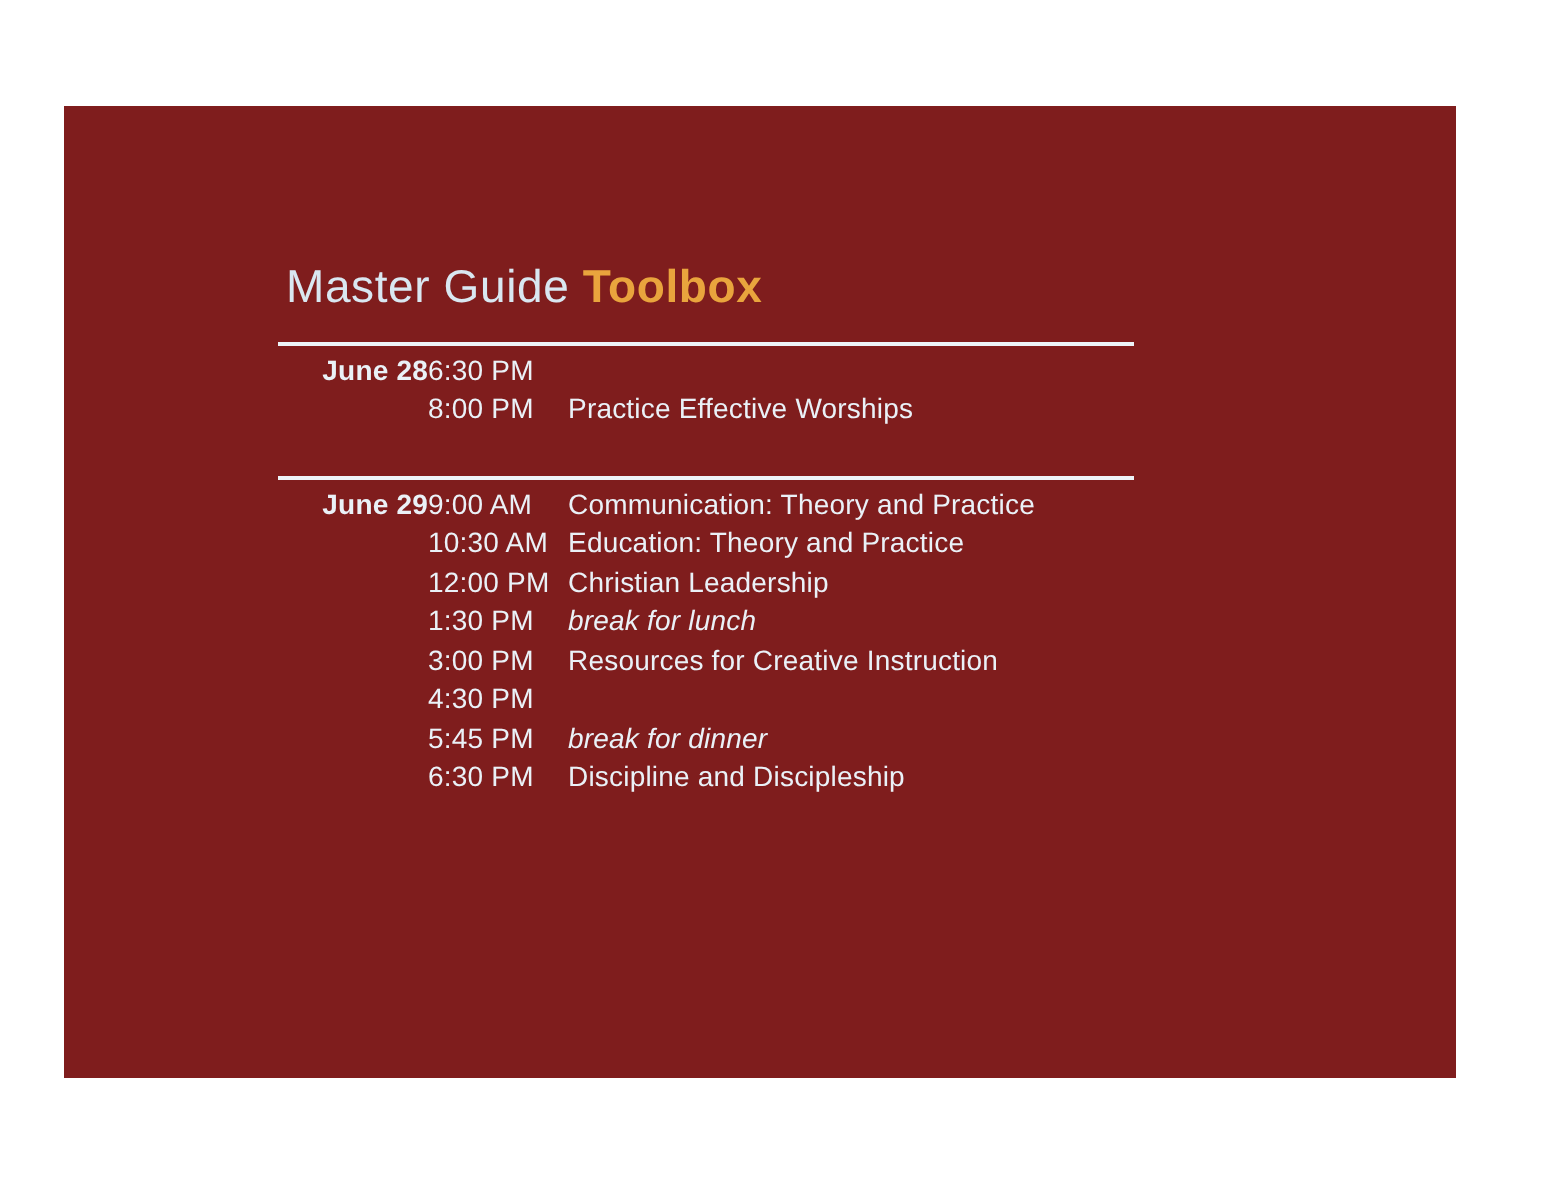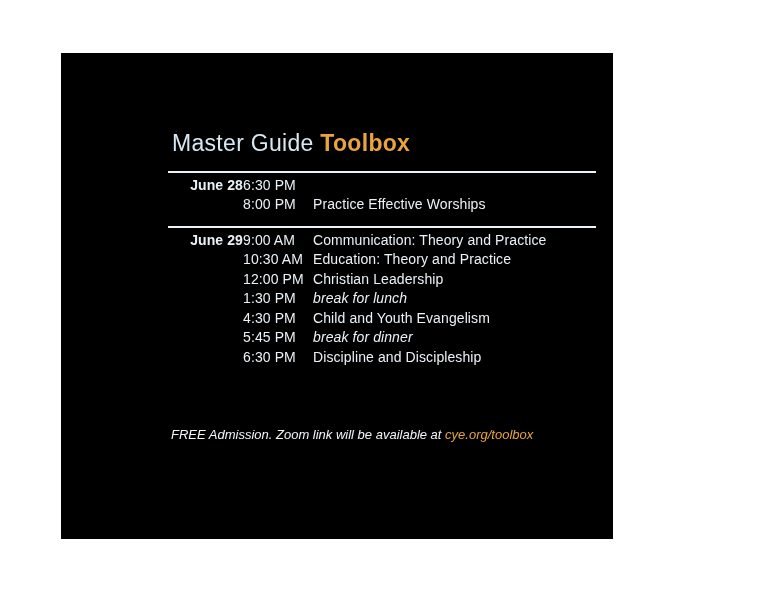--- a/index.html
+++ b/index.html
@@ -5,23 +5,23 @@
   html, body { margin: 0; padding: 0; }
   body {
     width: 776px; height: 600px;
     background: #ffffff;
     font-family: "Liberation Sans", sans-serif;
     position: relative;
     overflow: hidden;
   }
   .card {
     position: absolute;
-    left: 61px; top: 53px;
-    width: 552px; height: 486px;
-    background: #000000;
+    left: 32px; top: 53px;
+    width: 696px; height: 486px;
+    background: #7f1d1d;
   }
   .title {
     position: absolute;
     left: 111px; top: 61px;
     font-size: 23px;
     line-height: 28px;
     font-weight: 500;
     letter-spacing: 0.3px;
     color: #D9E7F1;
     white-space: pre;
@@ -31,21 +31,21 @@
     font-weight: 800;
   }
   .schedule {
     position: absolute;
     left: 107px; top: 118px;
     width: 428px;
   }
   .section {
     border-top: 2px solid #EDF3F8;
     padding-top: 2px;
-    margin-bottom: 12px;
+    margin-bottom: 24px;
   }
   .section:last-child { margin-bottom: 15px; }
   .row {
     display: flex;
     align-items: center;
     height: 19.5px;
     font-size: 14px;
     color: #EAF1F7;
     letter-spacing: 0.1px;
   }
@@ -118,32 +118,35 @@
         <span class="cell-time">12:00 PM</span>
         <span class="cell-event">Christian Leadership</span>
       </div>
       <div class="row break-row">
         <span class="cell-date"></span>
         <span class="cell-time">1:30 PM</span>
         <span class="cell-event">break for lunch</span>
       </div>
       <div class="row">
         <span class="cell-date"></span>
+        <span class="cell-time">3:00 PM</span>
+        <span class="cell-event">Resources for Creative Instruction</span>
+      </div>
+      <div class="row">
+        <span class="cell-date"></span>
         <span class="cell-time">4:30 PM</span>
-        <span class="cell-event">Child and Youth Evangelism</span>
       </div>
       <div class="row break-row">
         <span class="cell-date"></span>
         <span class="cell-time">5:45 PM</span>
         <span class="cell-event">break for dinner</span>
       </div>
       <div class="row">
         <span class="cell-date"></span>
         <span class="cell-time">6:30 PM</span>
         <span class="cell-event">Discipline and Discipleship</span>
       </div>
     </div>
 
   </div>
 
-  <p class="footer"><span>FREE Admission. Zoom link will be available at </span><a class="link">cye.org/toolbox</a></p>
 
 </div>
 
 </body></html>

